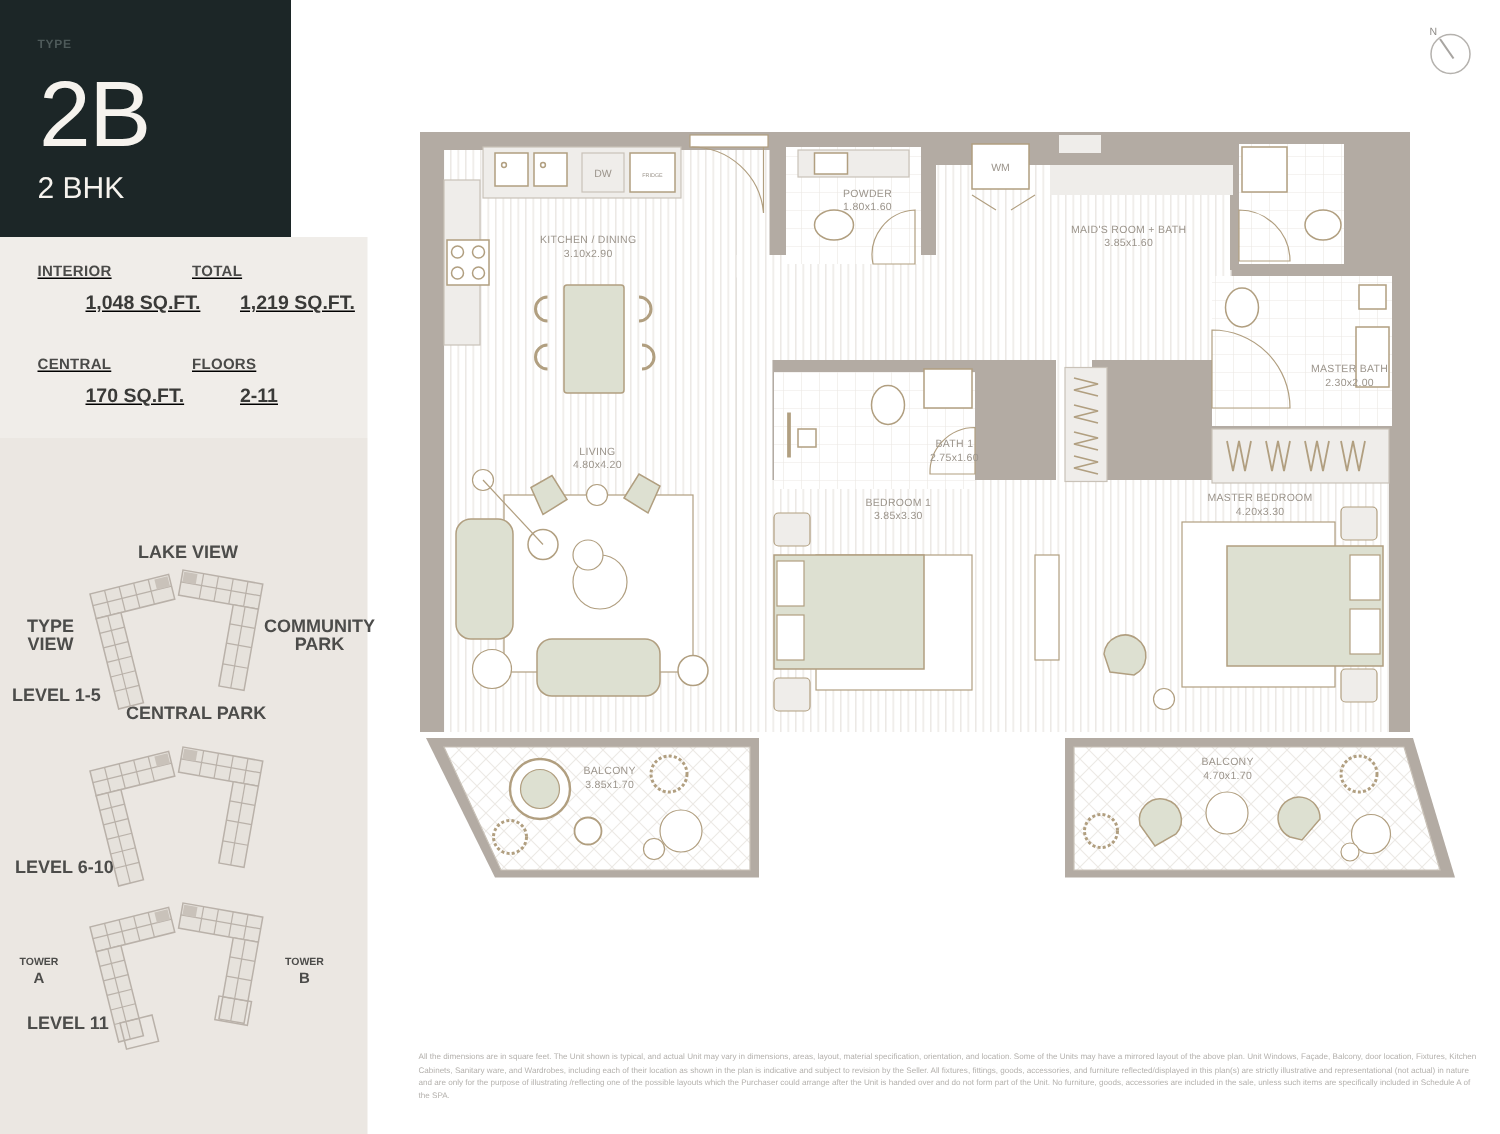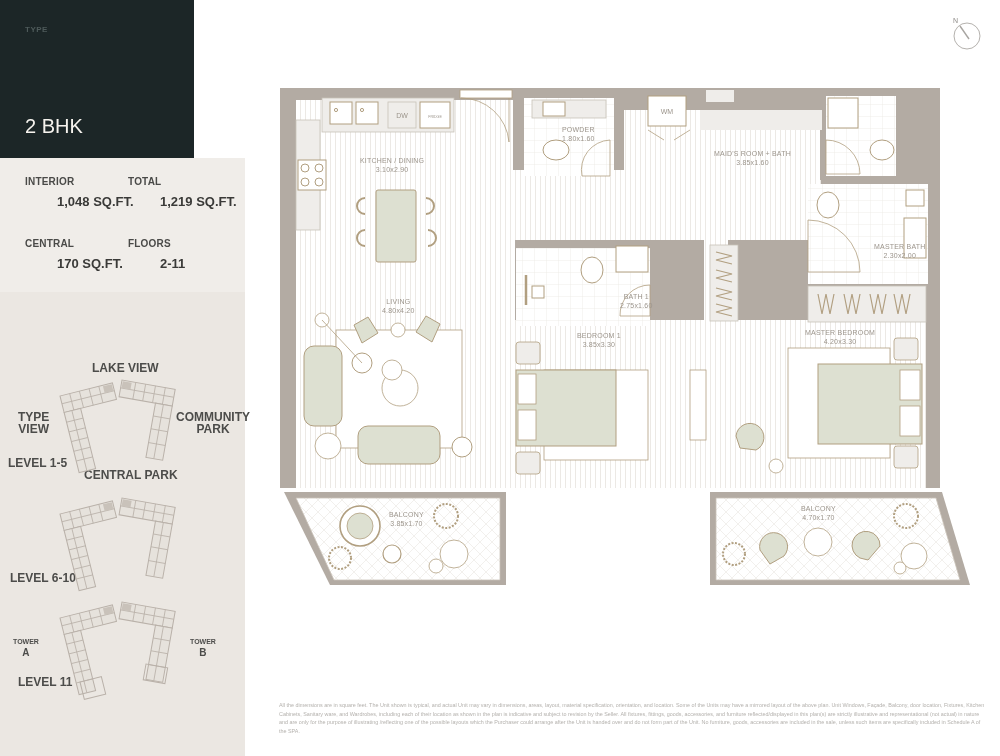--- a/index.html
+++ b/index.html
@@ -5,40 +5,41 @@
   * { box-sizing: border-box; margin: 0; padding: 0; }
   html, body { width: 1000px; height: 756px; background: #ffffff; overflow: hidden; }
   body { position: relative; font-family: "Liberation Sans", "DejaVu Sans", sans-serif; }
 
   .type-panel { position: absolute; left: 0; top: 0; width: 194px; height: 158px; background: #1c2627; color: #f4f1ec; }
   .type-label { position: absolute; left: 25px; top: 25px; font-size: 8px; font-weight: bold; color: #4e5a5a; letter-spacing: 0.5px; }
   .type-code { position: absolute; left: 26px; top: 46px; font-size: 62px; font-weight: normal; line-height: 1; color: #f6f3ee; letter-spacing: -1px; }
   .type-sub { position: absolute; left: 25px; top: 115px; font-size: 20px; font-weight: normal; color: #f6f3ee; }
 
   .stats-panel { position: absolute; left: 0; top: 158px; width: 245px; height: 134px; background: #f0ede9; }
-  .stat { position: absolute; }
+  .stat { position: absolute; text-decoration: underline; }
   .stat-label { font-size: 10px; font-weight: bold; color: #4a4a48; letter-spacing: 0.2px; }
   .stat-value { font-size: 13px; font-weight: bold; color: #3a3a38; margin-top: 7px; margin-left: 32px; }
 
   .map-panel { position: absolute; left: 0; top: 292px; width: 245px; height: 464px; background: #ebe7e2; }
   .map-text { position: absolute; font-size: 12px; font-weight: bold; color: #4c4c4a; text-align: center; line-height: 12px; }
   .tower-text { position: absolute; font-size: 7px; font-weight: bold; color: #4c4c4a; text-align: center; line-height: 11px; }
 
   .plan { position: absolute; left: 270px; top: 80px; width: 720px; height: 520px; }
   .room-label { position: absolute; font-size: 7px; color: #9c958c; text-align: center; line-height: 9px; letter-spacing: 0.2px; white-space: nowrap; }
 
   .compass { position: absolute; left: 950px; top: 14px; width: 34px; height: 40px; }
 
   .disclaimer { position: absolute; left: 279px; top: 701px; width: 710px; font-size: 5.4px; line-height: 8.6px; color: #b4b1ad; }
 </style>
 </head>
 <body>
 
 <div class="type-panel">
   <div class="type-label">TYPE</div>
+  <div class="type-code">2B</div>
   <div class="type-sub">2 BHK</div>
 </div>
 
 <div class="stats-panel">
   <div class="stat" style="left:25px; top:18px;">
     <div class="stat-label">INTERIOR</div>
     <div class="stat-value">1,048 SQ.FT.</div>
   </div>
   <div class="stat" style="left:128px; top:18px;">
     <div class="stat-label">TOTAL</div>

